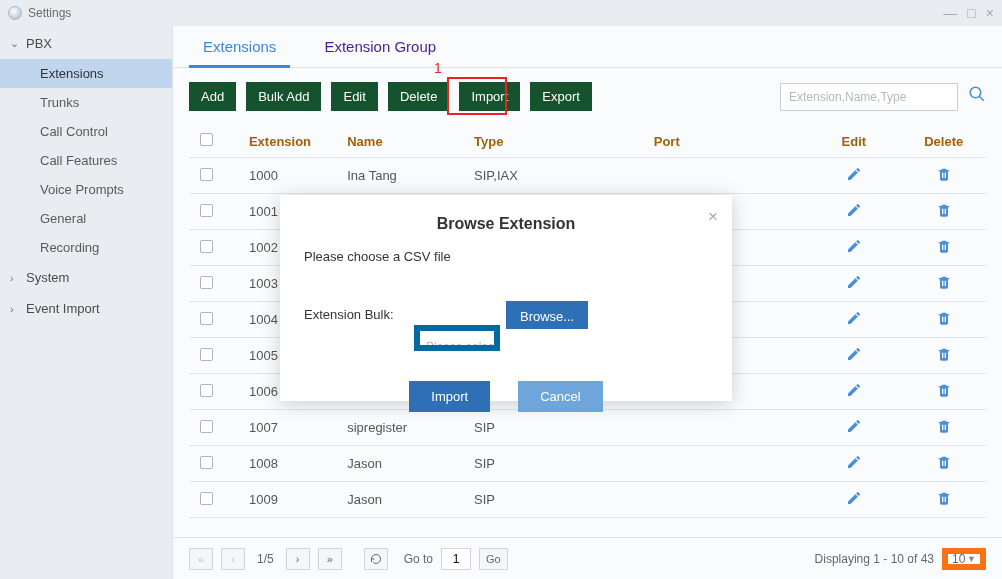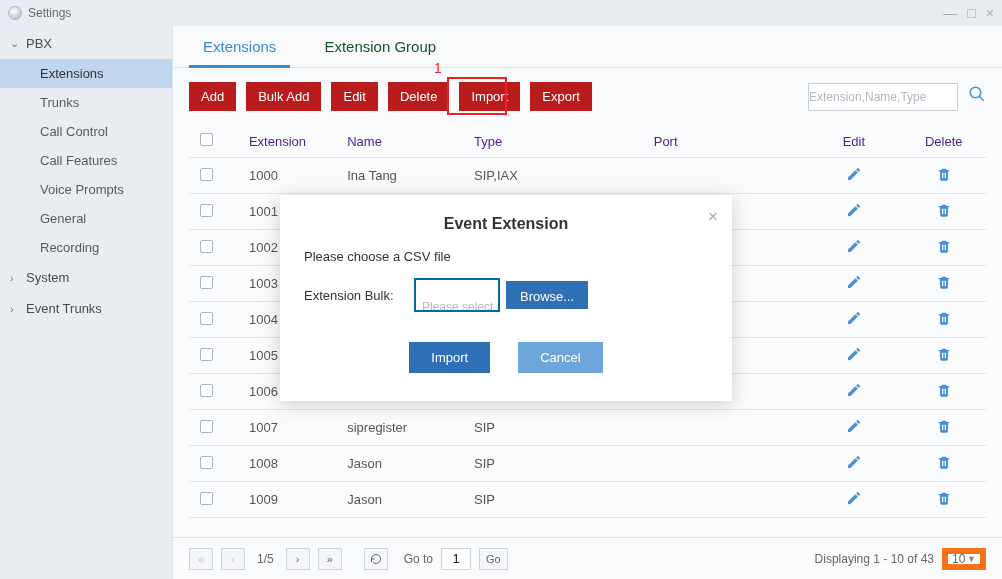--- a/index.html
+++ b/index.html
@@ -18,36 +18,36 @@
   .content { flex: 1; background: #fafbfd; border-left: 1px solid #dde3ea; position: relative; display: flex; flex-direction: column; }
 
   
   .side-group { font-size: 13px; color: #4b4b4b; padding: 8px 10px; cursor: pointer; display: flex; align-items: center; gap: 6px; }
   .side-group .chev { font-size: 11px; color: #777; display: inline-block; width: 10px; }
   .side-sub { font-size: 13px; color: #5a5a5a; padding: 7px 10px 7px 40px; cursor: pointer; }
   .side-sub.active { background: #bfd6ee; color: #333; }
 
   
   .tabs { padding: 8px 16px 0 16px; border-bottom: 1px solid #dde3ea; display: flex; gap: 20px; }
-  .tab { padding: 4px 14px 10px; font-size: 15px; color: #14532d; cursor: pointer; }
+  .tab { padding: 4px 14px 10px; font-size: 15px; color: #4c1d95; cursor: pointer; }
   .tab.active { color: #3b88d8; border-bottom: 3px solid #3b88d8; margin-bottom: -1px; }
 
   
   .toolbar { padding: 14px 16px; display: flex; align-items: center; gap: 10px; }
-  .btn { background: #b91c1c; color: #fff; border: none; padding: 7px 12px; font-size: 13px; cursor: pointer; }
+  .btn { background: #14532d; color: #fff; border: none; padding: 7px 12px; font-size: 13px; cursor: pointer; }
   .toolbar-spacer { flex: 1; }
   .search-wrap { display: flex; align-items: center; gap: 10px; }
-  .search-input { width: 150px; height: 28px; border: 1px solid #c7ced6; padding: 0 0; font-size: 12px; color: #888; }
+  .search-input { width: 178px; height: 28px; border: 1px solid #c7ced6; padding: 0 8px; font-size: 12px; color: #888; }
   .search-input::placeholder { color: #b3b8bd; }
   .search-icon { color: #4a90d9; font-size: 18px; cursor: pointer; }
 
   
   .table-wrap { padding: 0 16px; flex: 1; overflow: hidden; }
   table { width: 100%; border-collapse: collapse; font-size: 13px; }
-  thead th { text-align: left; padding: 8px 6px; color: #4c1d95; font-weight: normal; border-bottom: 1px solid #e0e5ec; }
+  thead th { text-align: left; padding: 8px 6px; color: #a16207; font-weight: bold; border-bottom: 1px solid #e0e5ec; }
   tbody td { padding: 8px 6px; border-bottom: 1px solid #e0e5ec; color: #555; vertical-align: middle; }
   .col-check { width: 34px; text-align: center; }
   .col-ext { width: 110px; padding-left: 24px !important; }
   .col-name { width: 120px; }
   .col-type { width: 170px; }
   .col-port { width: 150px; }
   .col-edit { width: 90px; text-align: center; }
   .col-del { width: 80px; text-align: center; }
   .chk { width: 13px; height: 13px; border: 1px solid #aeb4bb; border-radius: 2px; display: inline-block; background: #fff; }
   .icon-edit svg, .icon-del svg { width: 16px; height: 16px; fill: #4a90d9; cursor: pointer; }
@@ -64,21 +64,21 @@
   
   .anno { position: absolute; border: 2px solid #e22; pointer-events: none; z-index: 20; }
   .anno-label { position: absolute; color: #e22; font-size: 14px; z-index: 21; pointer-events: none; }
 
   
   .modal { position: absolute; left: 280px; top: 195px; width: 452px; height: 206px; background: #fff; box-shadow: 0 3px 18px rgba(0,0,0,0.18); z-index: 30; padding: 16px 24px; }
   .modal-title { text-align: center; font-size: 16px; font-weight: bold; color: #333; padding: 4px 0 16px 0; }
   .modal-close { position: absolute; right: 14px; top: 12px; color: #aaa; font-size: 17px; cursor: pointer; }
   .modal-row { display: flex; align-items: center; margin-bottom: 14px; font-size: 13px; color: #333; }
   .modal-label { width: 110px; }
-  .file-input { width: 86px; height: 26px; border: 2px solid #0369a1; padding: 15px 6px; font-size: 12px; color: #b3b8bd; overflow: hidden; white-space: nowrap; line-height: 24px; }
+  .file-input { width: 86px; height: 26px; border: 6px solid #0369a1; padding: 4px 6px; font-size: 12px; color: #b3b8bd; overflow: hidden; white-space: nowrap; line-height: 24px; margin-top: 47px; }
   .browse-btn { height: 28px; padding: 8px 14px; background: #2f6fb5; color: #fff; border: none; font-size: 13px; margin-left: 6px; cursor: pointer; }
   .modal-actions { display: flex; gap: 28px; justify-content: center; margin-top: 30px; }
   .primary-btn { background: #2f6fb5; color: #fff; border: none; padding: 8px 22px; font-size: 13px; cursor: pointer; }
   .secondary-btn { background: #6ea6dc; color: #fff; border: none; padding: 8px 22px; font-size: 13px; cursor: pointer; }
 </style>
 </head>
 <body>
 
 <div class="titlebar">
   <div class="titlebar-left">
@@ -106,21 +106,21 @@
     <div class="side-sub"><span>Voice Prompts</span></div>
     <div class="side-sub"><span>General</span></div>
     <div class="side-sub"><span>Recording</span></div>
 
     <div class="side-group">
       <span class="chev">›</span>
       <span>System</span>
     </div>
     <div class="side-group">
       <span class="chev">›</span>
-      <span>Event Trunks</span>
+      <span>Event Import</span>
     </div>
   </div>
 
   <div class="content">
     <div class="tabs">
       <div class="tab active"><span>Extensions</span></div>
       <div class="tab"><span>Extension Group</span></div>
     </div>
     <div class="toolbar">
       <button class="btn">Add</button>
@@ -317,21 +317,21 @@
 <div class="anno" style="left:447px; top:77px; width:60px; height:38px"></div>
 
 <span class="anno-label" style="left:499px; top:257px">2</span>
 <div class="anno" style="left:510px; top:271px; width:96px; height:54px"></div>
 
 <span class="anno-label" style="left:408px; top:350px">3</span>
 <div class="anno" style="left:419px; top:359px; width:76px; height:40px"></div>
 
 <div class="modal">
   <span class="modal-close">×</span>
-  <div class="modal-title">Event Extension</div>
+  <div class="modal-title">Browse Extension</div>
   <div class="modal-row">
     <span>Please choose a CSV file</span>
   </div>
   <div class="modal-row">
     <span class="modal-label">Extension Bulk:</span>
     <span class="file-input">Please select</span>
     <button class="browse-btn">Browse...</button>
   </div>
   <div class="modal-actions">
     <button class="primary-btn">Import</button>

